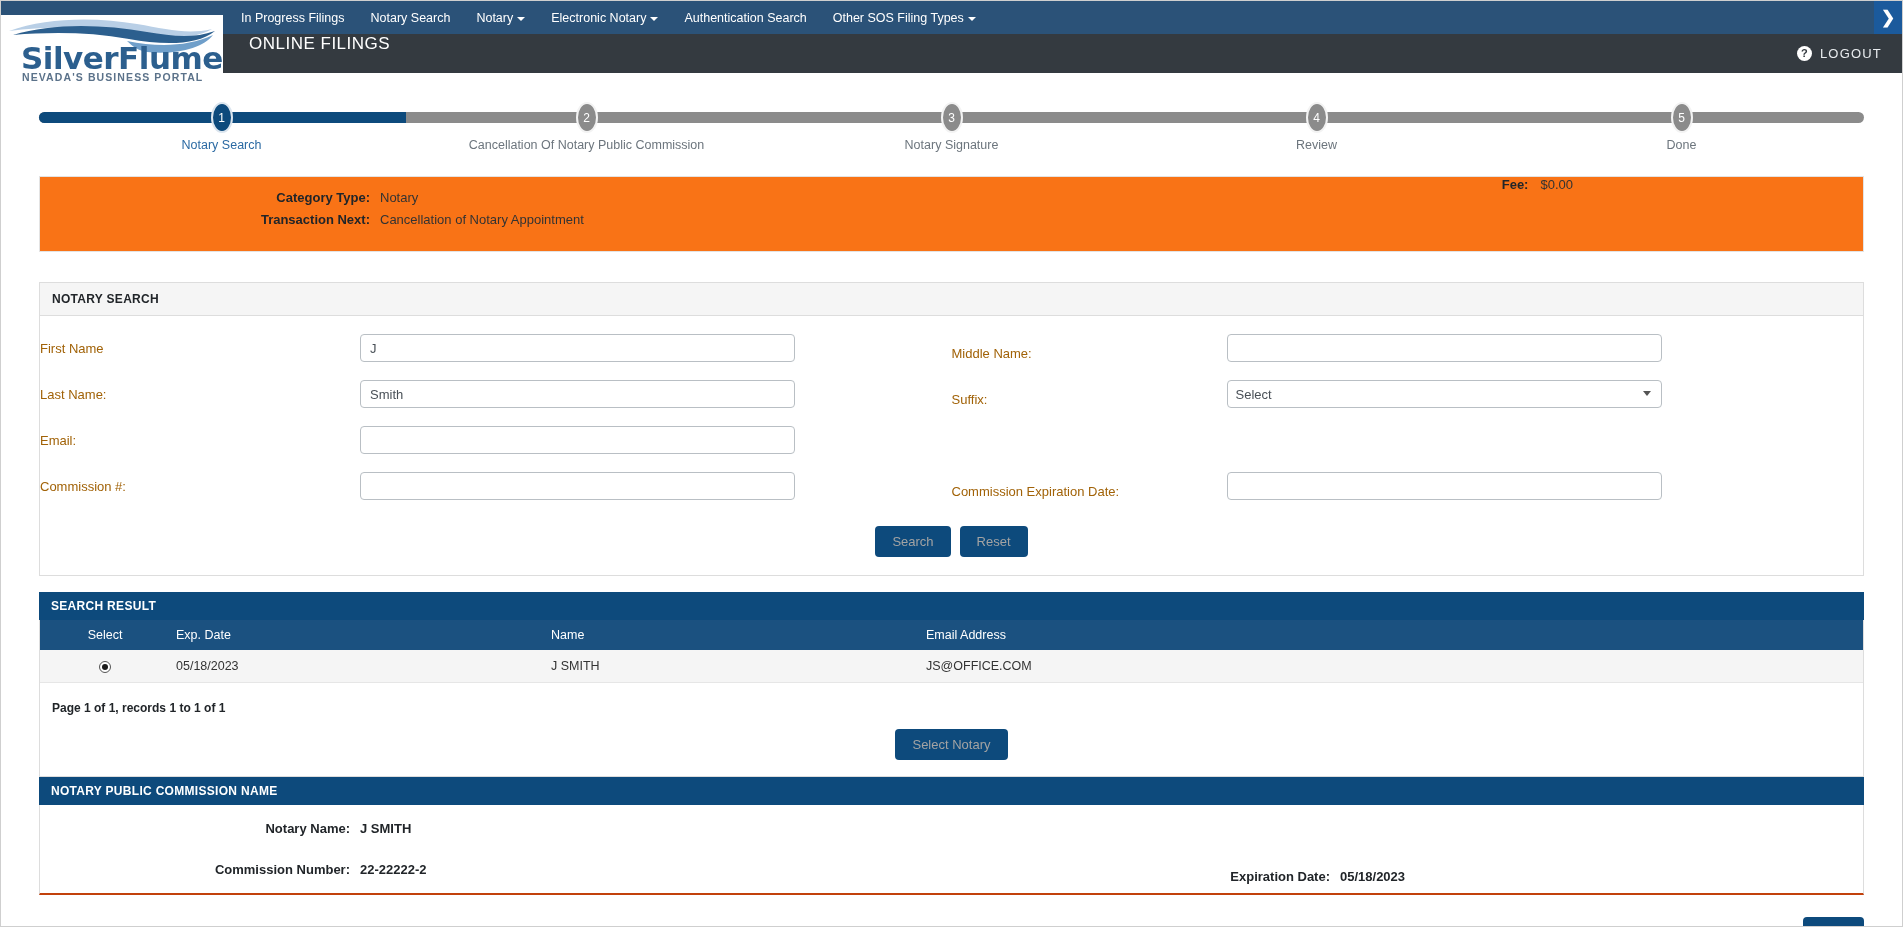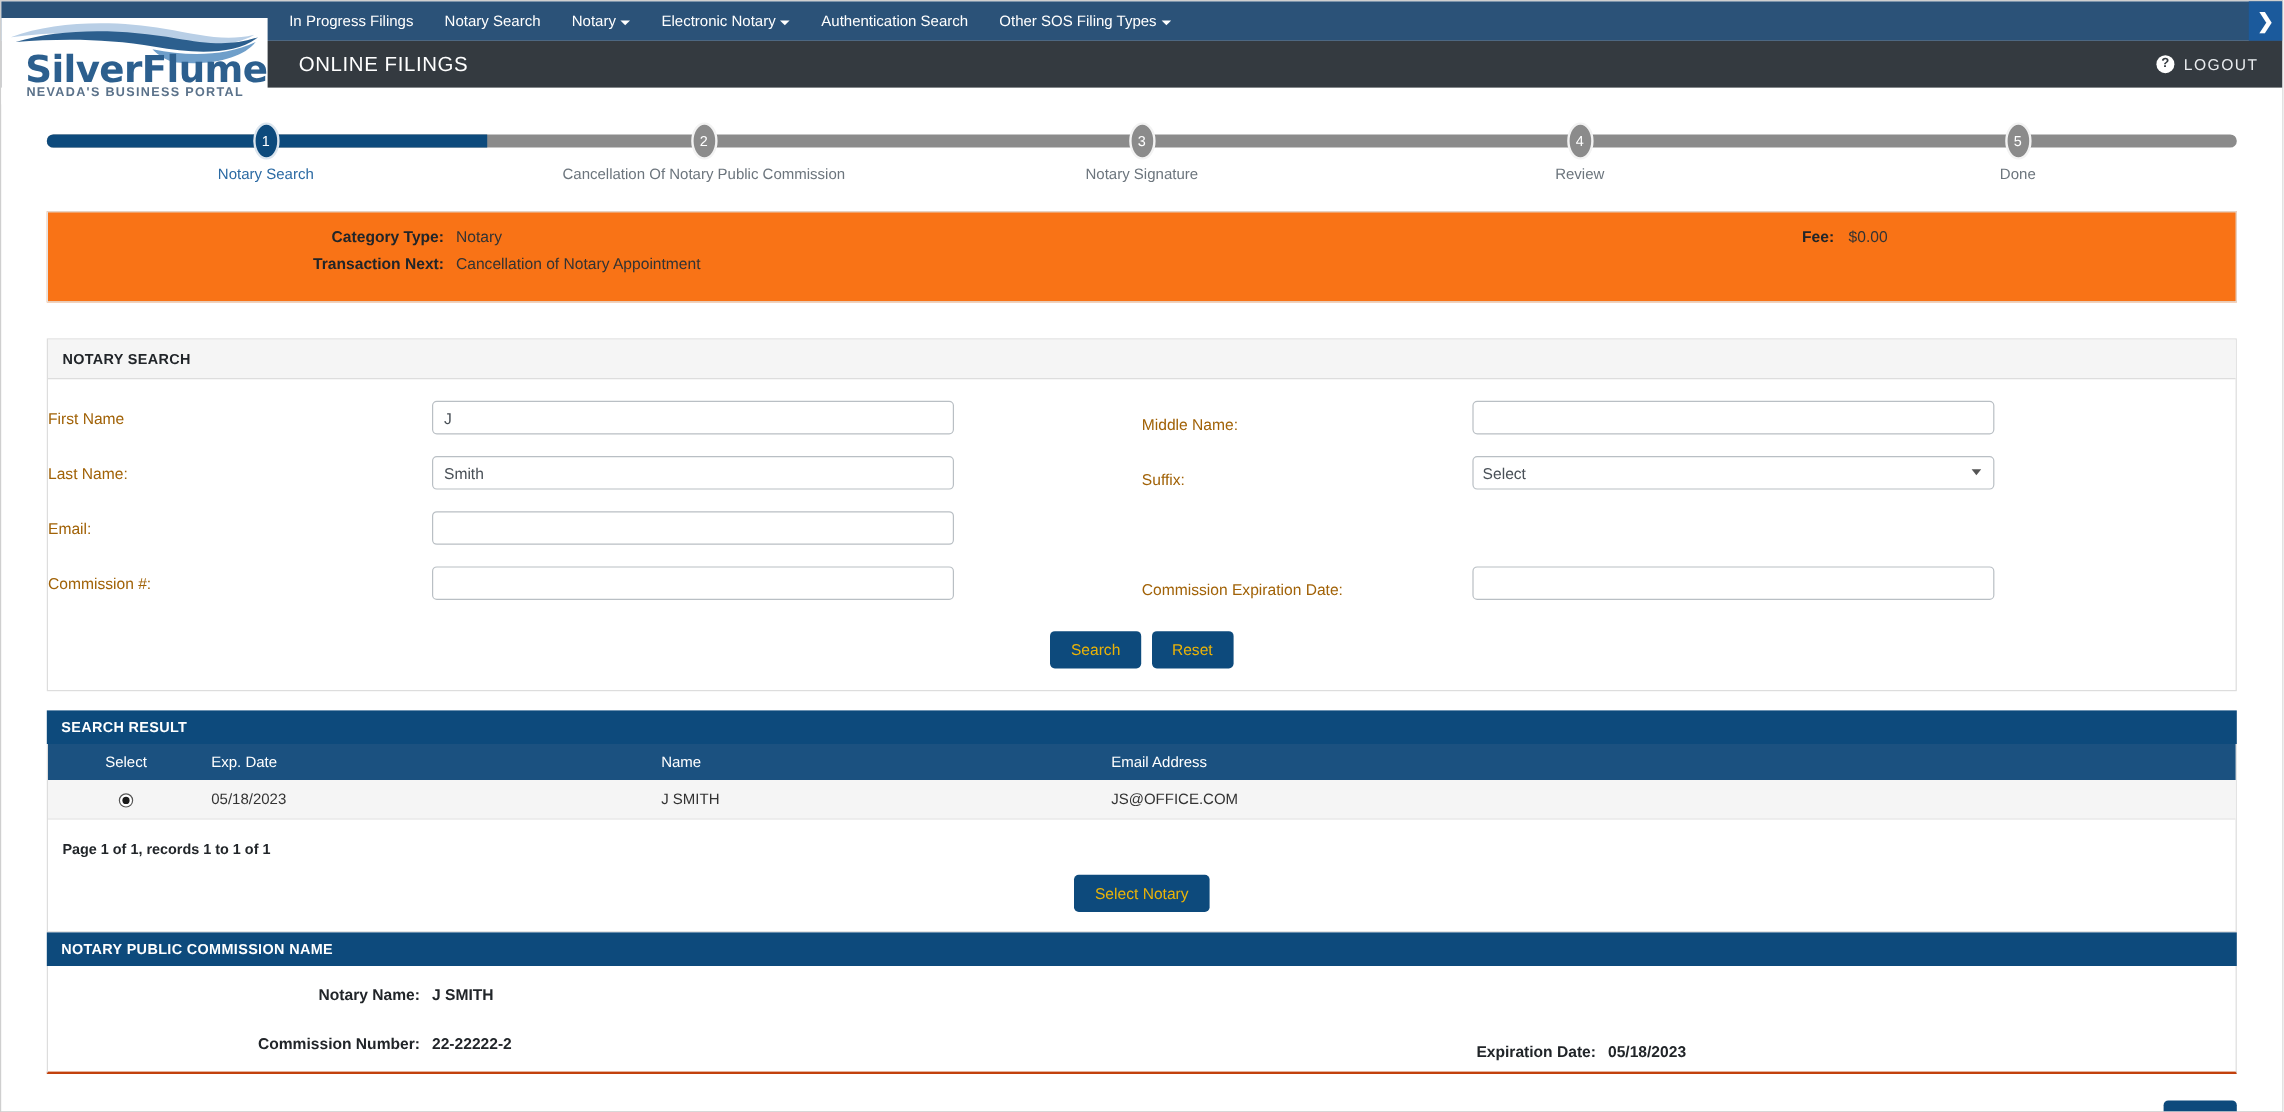--- a/index.html
+++ b/index.html
@@ -96,21 +96,20 @@
     justify-content: center;
     cursor: pointer;
   }
 
   
   .filingbar {
     position: relative;
     height: 39px;
     background: #343a40;
     display: flex;
-    align-items: center;
   }
   .filing-title {
     margin-left: 248px;
     color: #ffffff;
     font-size: 17px;
     letter-spacing: 0.5px;
     font-family: "Liberation Sans", sans-serif;
   }
   .logout-zone {
     position: absolute;
@@ -220,21 +219,21 @@
     width: 340px;
     text-align: right;
     font-size: 13px;
     font-weight: bold;
     color: #212529;
     padding-right: 10px;
   }
   .info-value { font-size: 13px; color: #333; }
   .fee-block {
     position: absolute;
-    right: 290px; top: 13px;
+    right: 290px; top: 0;
     display: flex;
     gap: 12px;
   }
   .fee-label { font-size: 13px; font-weight: bold; color: #212529; }
   .fee-value { font-size: 13px; color: #333; }
 
   
   .panel {
     margin: 30px 38px 0 38px;
     border: 1px solid #dddddd;
@@ -307,21 +306,21 @@
   }
   .btn-row {
     display: flex;
     justify-content: center;
     gap: 9px;
     margin-top: 8px;
     margin-bottom: 8px;
   }
   .btn {
     background: #0d4a7c;
-    color: #eab308;
+    color: #a3a3a3;
     border: none;
     border-radius: 4px;
     font-size: 13px;
     padding: 8px 17px;
     cursor: pointer;
     font-family: "Liberation Sans", sans-serif;
   }
 
   
   .blue-head {

